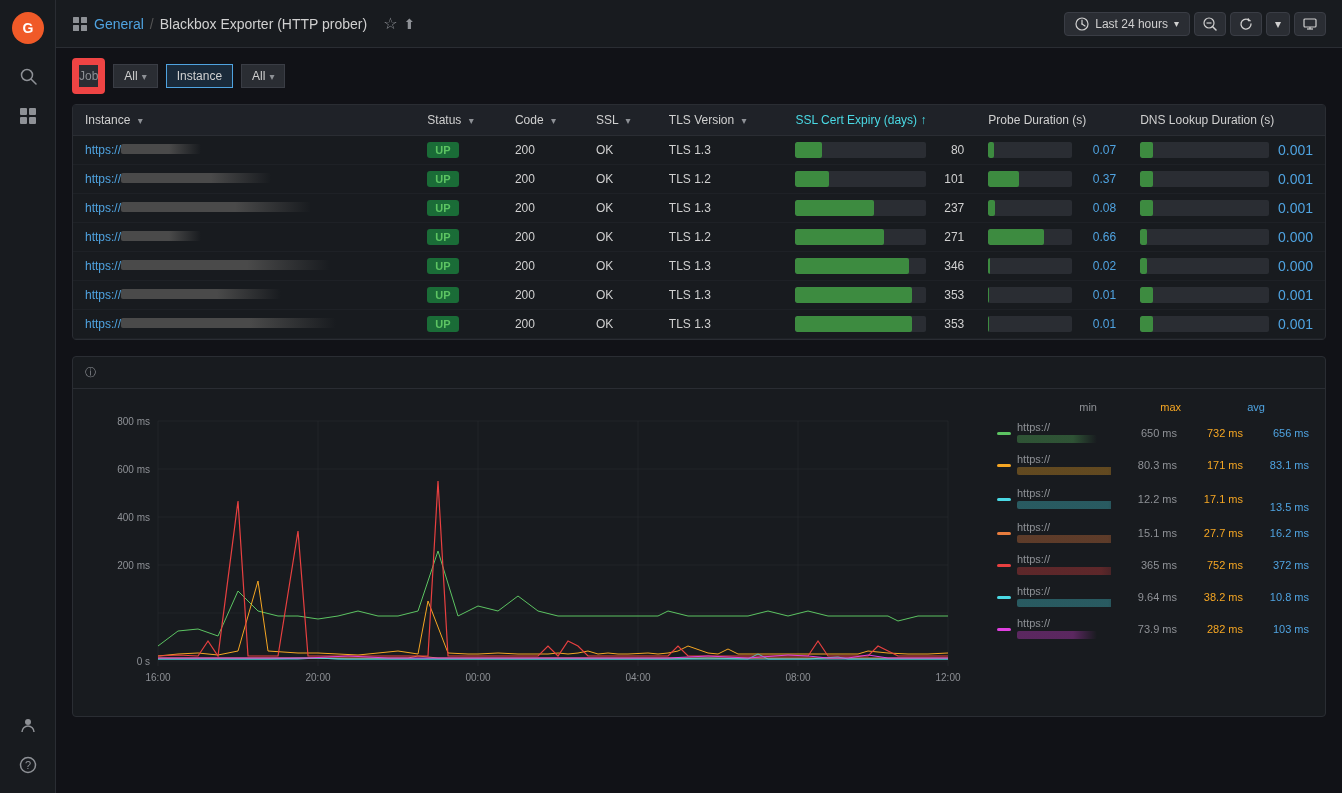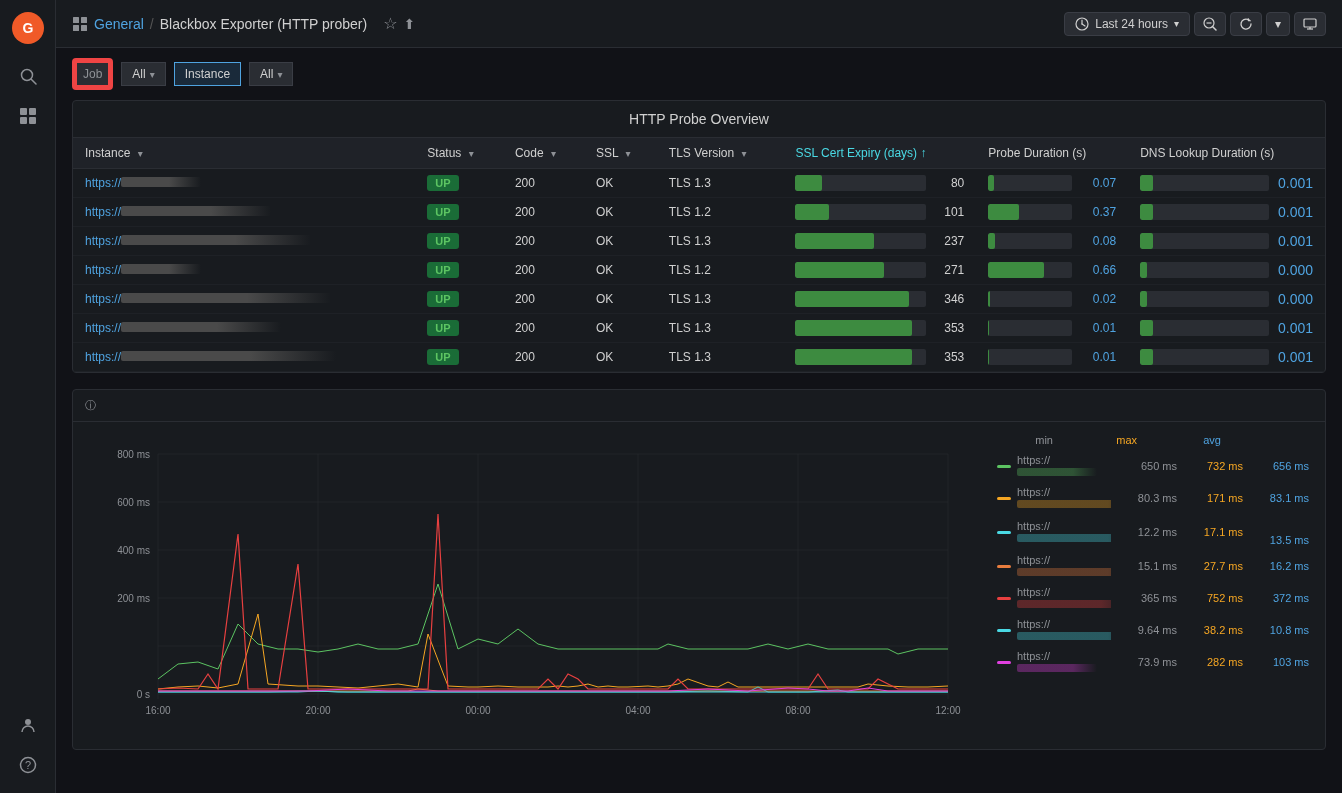--- a/index.html
+++ b/index.html
@@ -100,23 +100,23 @@
     
     .filter-bar {
       padding: 10px 16px;
       display: flex;
       gap: 8px;
       align-items: center;
       flex-shrink: 0;
     }
     .filter-label {
       background: #2a2d33;
-      border: 5px solid #ef4444;
+      border: 7px solid #ef4444;
       border-radius: 4px;
-      padding: 4px 6px;
+      padding: 4px 0;
       font-size: 12px;
       color: #8e9196;
     }
     .filter-select {
       background: #2a2d33;
       border: 1px solid #3a3d45;
       border-radius: 0;
       padding: 4px 10px;
       font-size: 12px;
       color: #d0d0d0;
@@ -233,21 +233,21 @@
       flex: 1;
       position: relative;
     }
     .chart-legend {
       width: 320px;
       flex-shrink: 0;
       font-size: 11px;
     }
     .chart-legend-header {
       display: flex;
-      justify-content: flex-start;
+      justify-content: center;
       gap: 24px;
       margin-bottom: 6px;
       padding-right: 4px;
       color: #8e9196;
       font-size: 11px;
     }
     .legend-col { width: 60px; text-align: right; }
     .legend-col.min-col { color: #8e9196; }
     .legend-col.max-col { color: #f5a623; }
     .legend-col.avg-col { color: #4fa3e0; }
@@ -381,21 +381,20 @@
     </div>
     <div class="filter-select">
       <span>All</span>
       <span style="font-size:10px;color:#8e9196;">▾</span>
     </div>
   </div>
 
   <div class="content">
 
     <div class="panel">
-      <div class="panel-title">HTTP Probe Overview</div>
       <table class="data-table">
         <thead>
           <tr>
             <th>Instance <span class="filter-icon">▾</span></th>
             <th>Status <span class="filter-icon">▾</span></th>
             <th>Code <span class="filter-icon">▾</span></th>
             <th>SSL <span class="filter-icon">▾</span></th>
             <th>TLS Version <span class="filter-icon">▾</span></th>
             <th style="color:#4ad9e4;">SSL Cert Expiry (days) ↑</th>
             <th>Probe Duration (s)</th>

